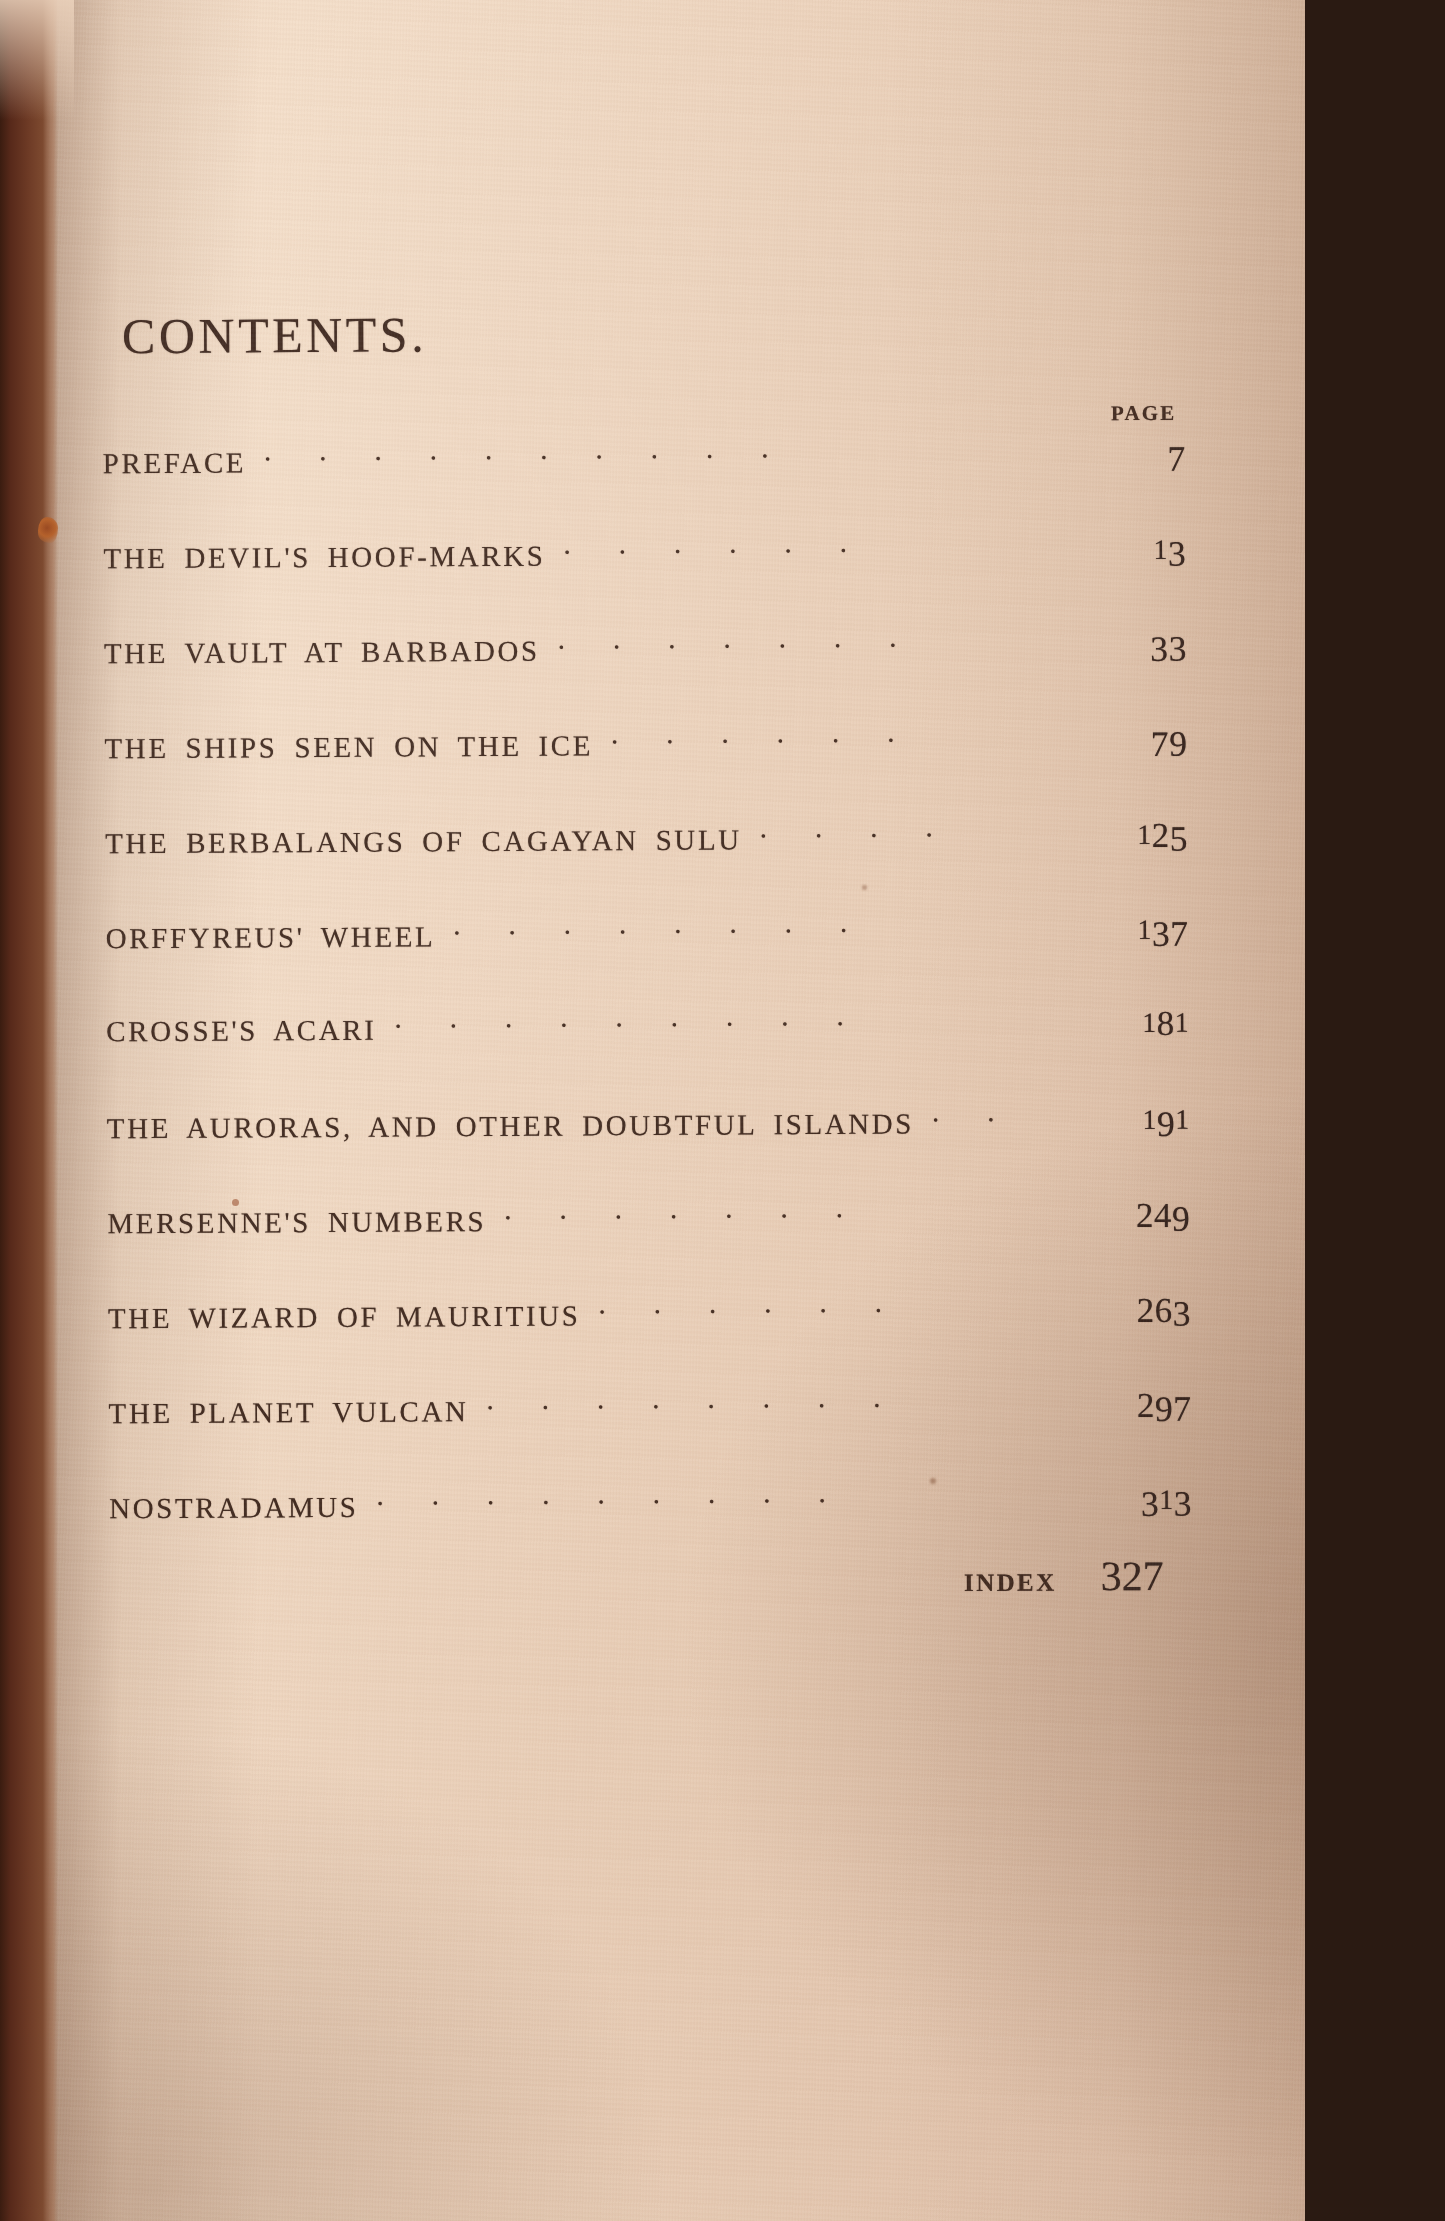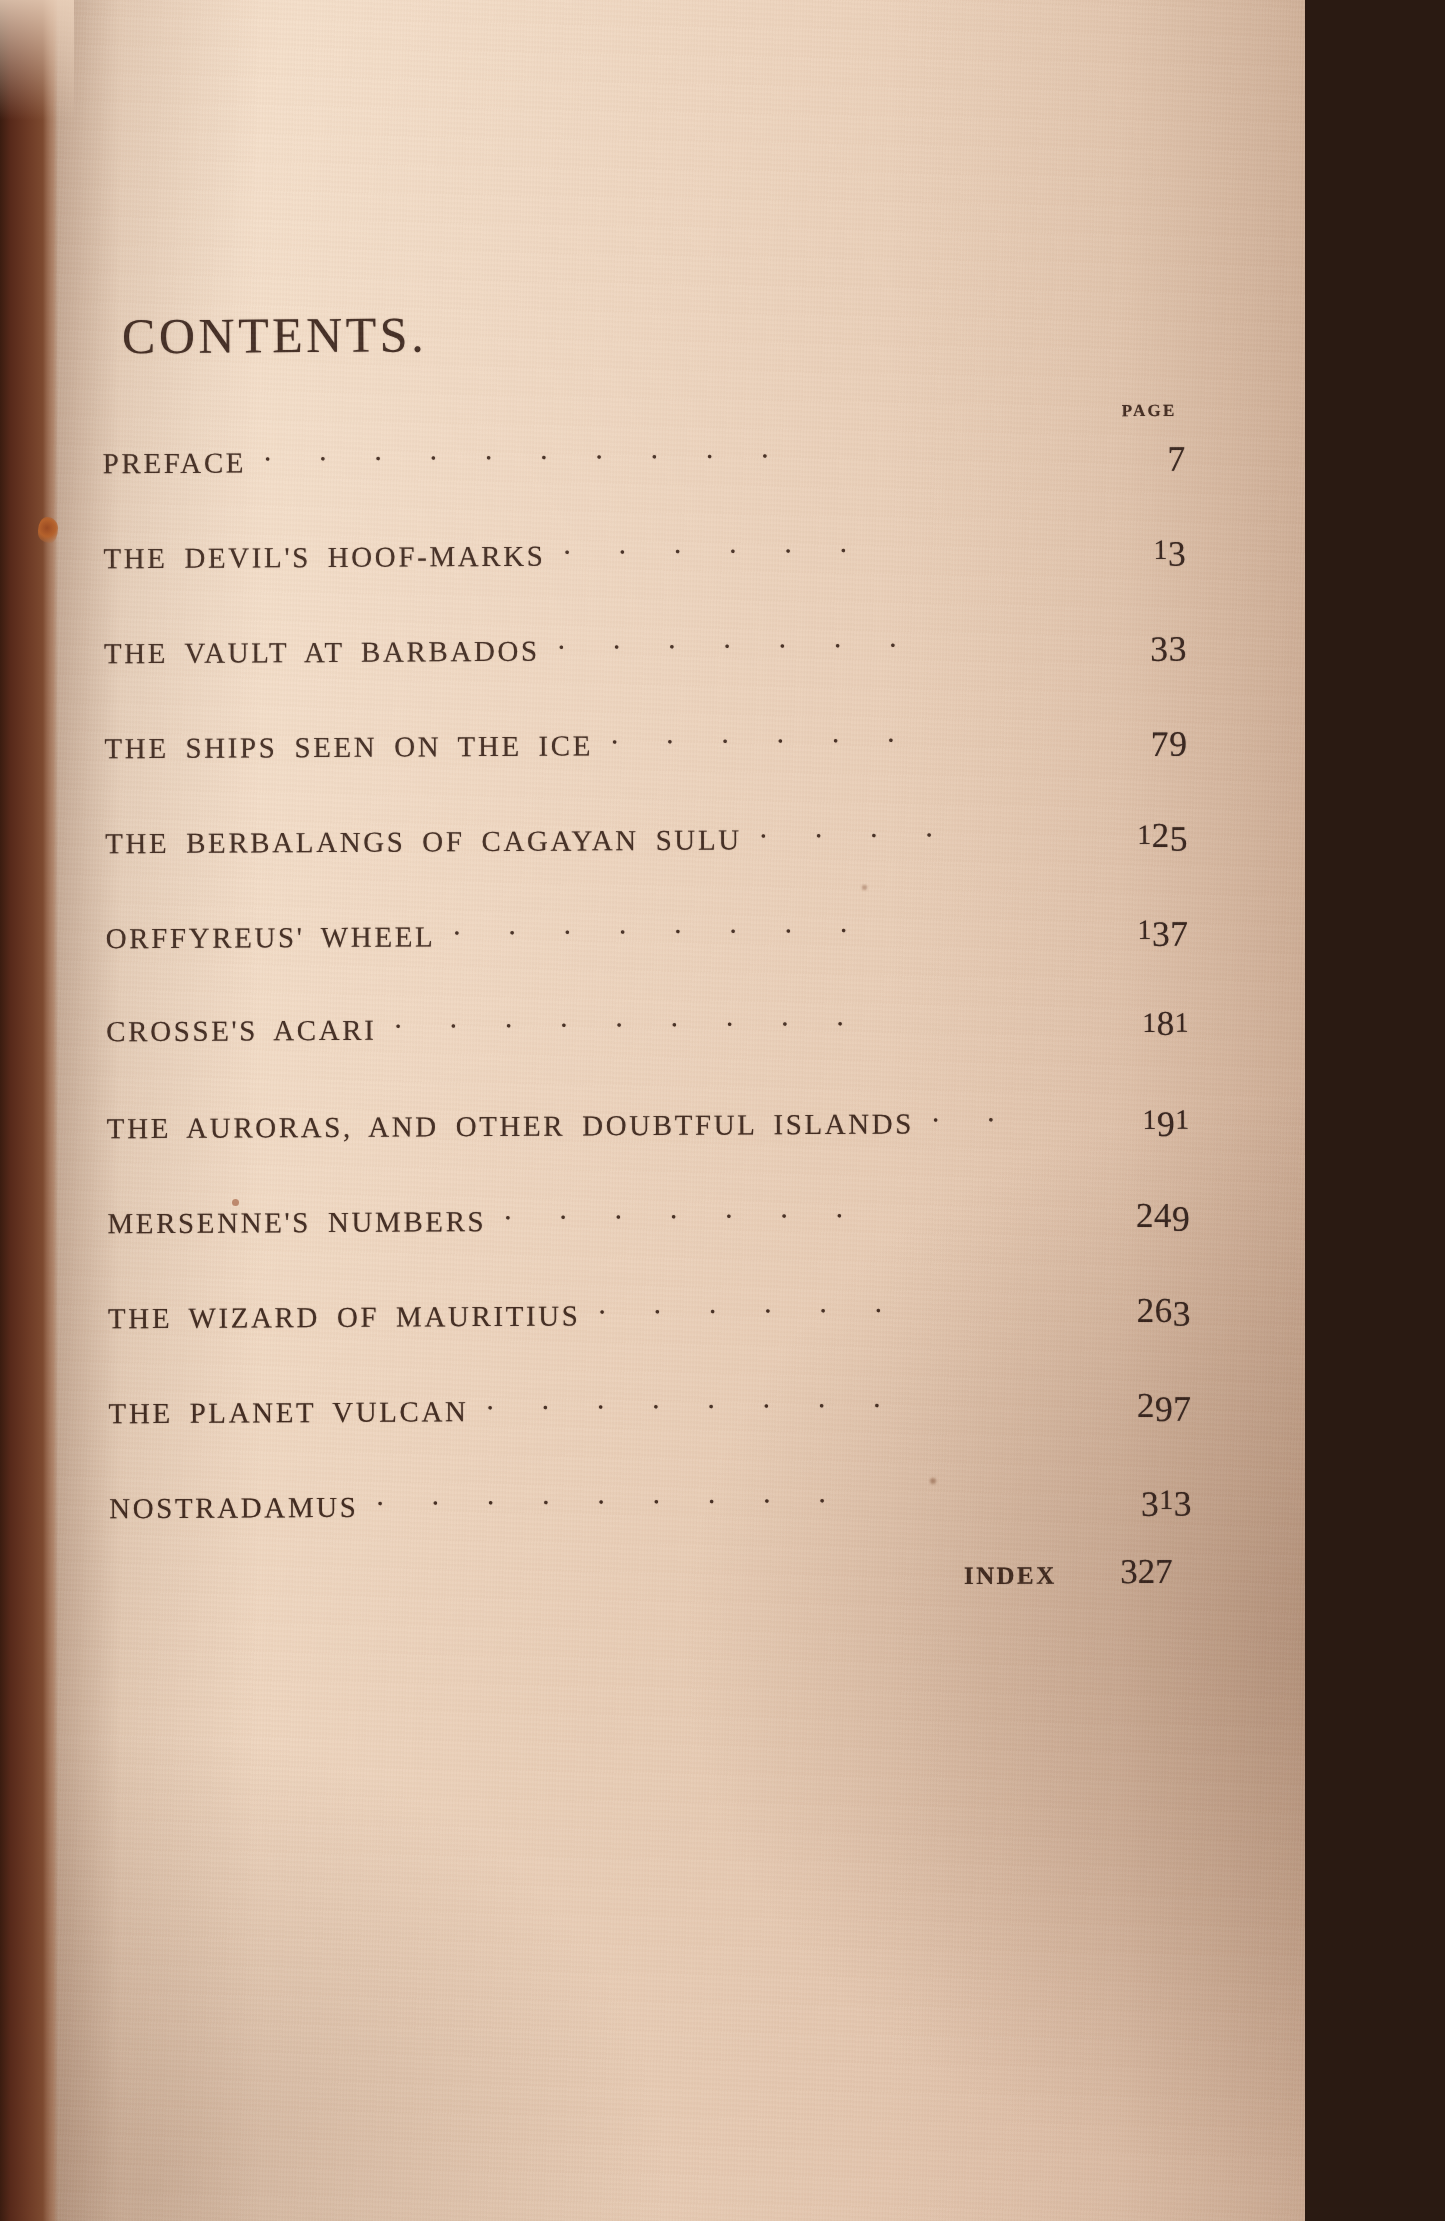--- a/index.html
+++ b/index.html
@@ -101,21 +101,21 @@
     font-family: "Liberation Serif", "DejaVu Serif", serif;
     text-shadow: 0 0 1.2px rgba(58,36,27,0.55);
     white-space: nowrap;
   }
 
   
   .page-header {
     position: absolute;
     right: 127px;
     top: 404px;
-    font-size: 17px;
+    font-size: 21px;
     font-weight: bold;
     letter-spacing: 2.2px;
     color: #3d261c;
     font-family: "Liberation Serif", "DejaVu Serif", serif;
     text-shadow: 0 0 1px rgba(60,38,28,0.5);
   }
 
   
   #entries {
     position: absolute;
@@ -185,22 +185,22 @@
     font-size: 25px;
     font-weight: bold;
     letter-spacing: 2.4px;
     color: #3b251b;
     font-family: "Liberation Serif", "DejaVu Serif", serif;
     text-shadow: 0 0 1px rgba(58,36,26,0.5);
     margin-left: 24px;
   }
   #index-row .idx-page {
     width: 92px;
-    text-align: center;
-    font-size: 35px;
+    text-align: left;
+    font-size: 42px;
     color: #32201a;
     font-family: "Liberation Serif", "DejaVu Serif", serif;
     text-shadow: 0 0 1.1px rgba(50,32,26,0.55);
   }
 
   
   #sheet { transform: rotate(-0.35deg); transform-origin: 50% 30%; }
 </style>
 </head>
 <body>

